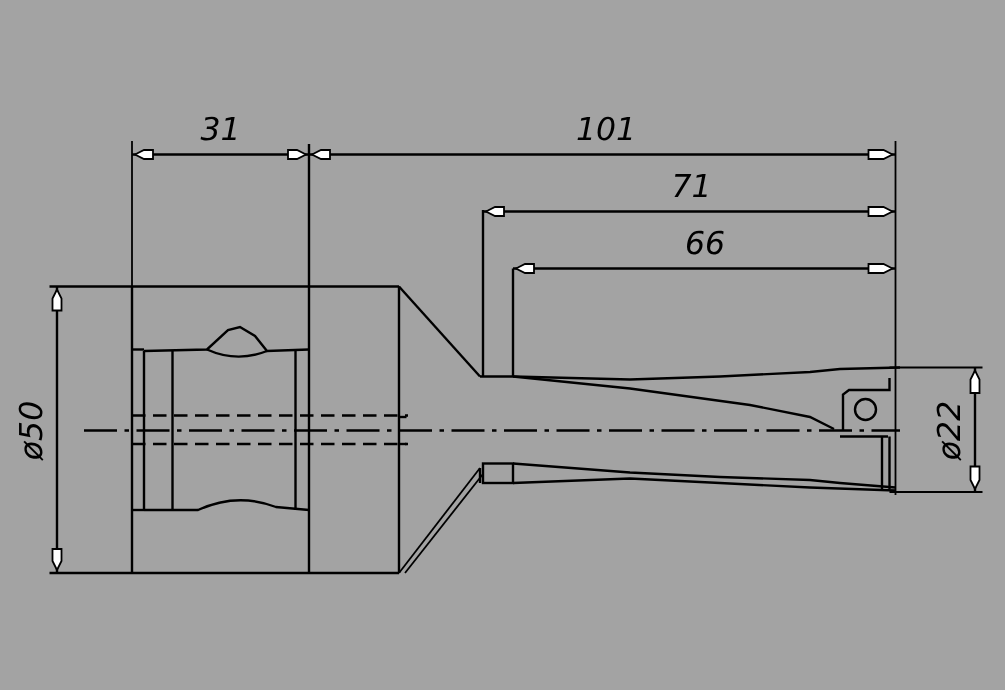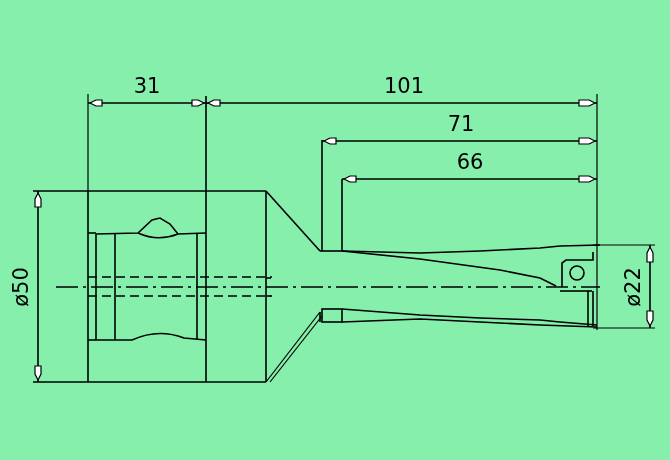--- a/index.html
+++ b/index.html
@@ -1,16 +1,16 @@
 <!DOCTYPE html>
 <html><head>
 <meta charset="utf-8">
 <style>
   html, body { margin: 0; padding: 0; background: #ffffff; }
-  #canvas { position: relative; width: 670px; height: 460px; background: #86efac; overflow: hidden; }
+  #canvas { position: relative; width: 670px; height: 460px; background: #a3a3a3; overflow: hidden; font-style: italic; }
   svg { position: absolute; left: 0; top: 0; }
   .ln { stroke: #000; stroke-width: 1.6; fill: none; }
   .thin { stroke: #000; stroke-width: 1.2; fill: none; }
   .hid { stroke: #000; stroke-width: 1.6; fill: none; stroke-dasharray: 9 5; }
   .ctr { stroke: #000; stroke-width: 1.6; fill: none; stroke-dasharray: 22 5 3 5; }
   .arrow { fill: #fff; stroke: #000; stroke-width: 1.2; }
   .dimtxt { font-family: "DejaVu Sans", sans-serif; font-size: 21px; fill: #000; }
 </style>
 </head>
 <body>

